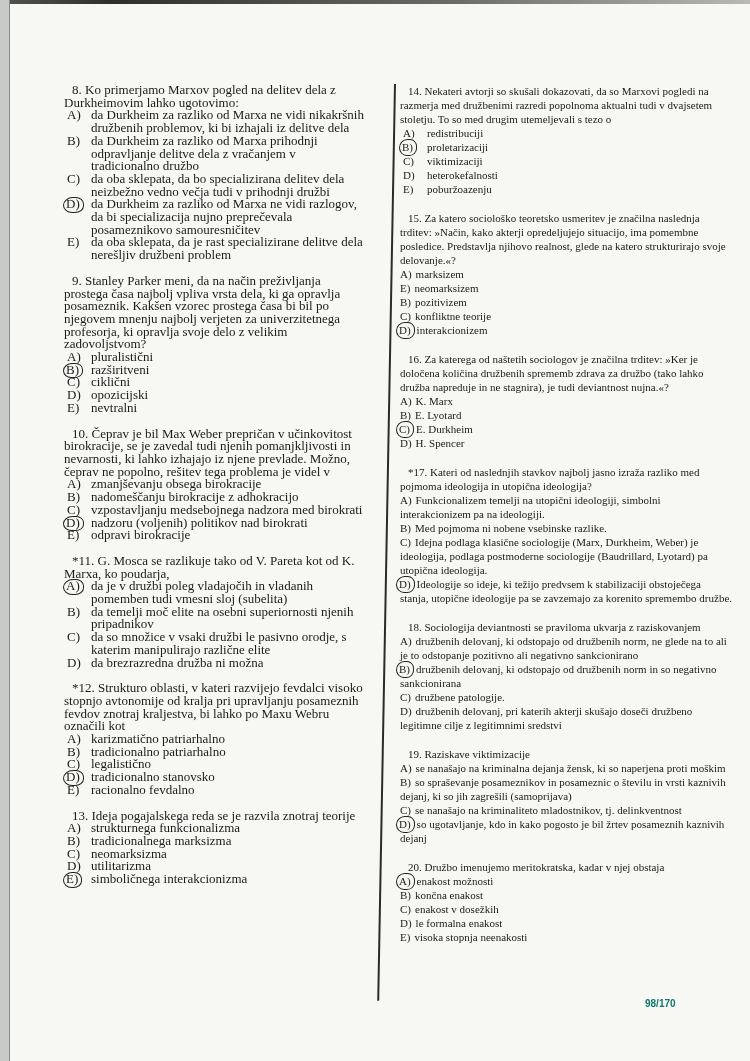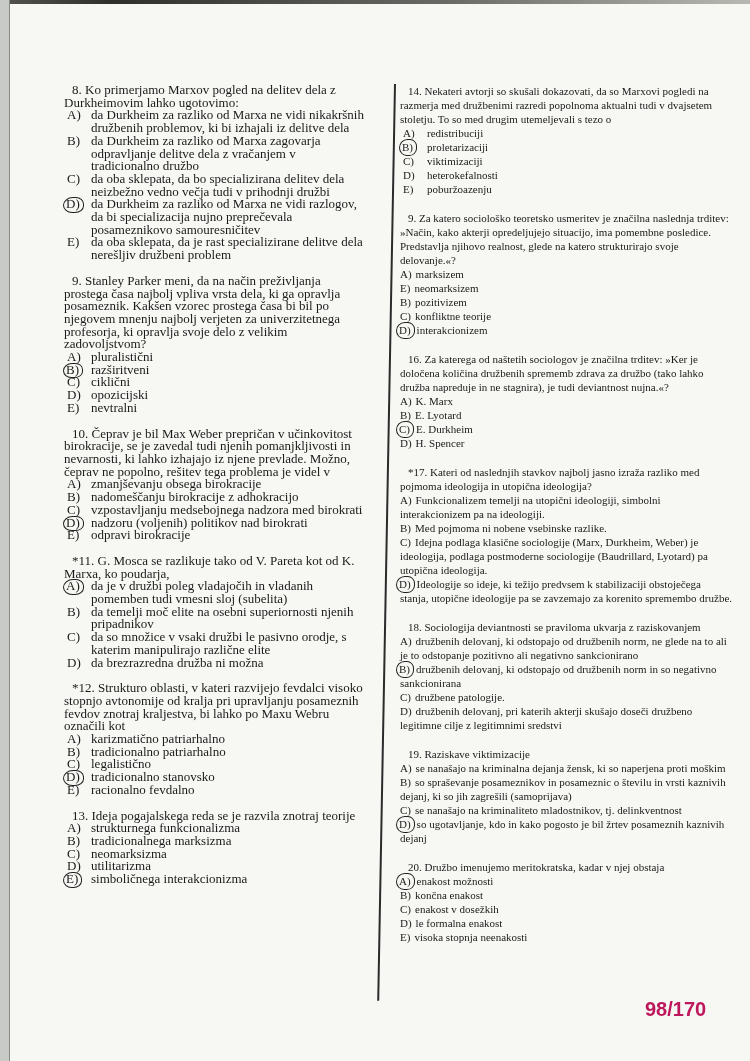--- a/index.html
+++ b/index.html
@@ -39,42 +39,42 @@
     padding:0 3px 1px 2px;
     margin:-2px -2px -2px -4px;
   }
   .footer-url{
     position:absolute;left:47px;top:1059px;
     font-family:"Liberation Sans", sans-serif;font-weight:bold;font-size:14.5px;
     color:#111;
   }
   .page-number{
     position:absolute;left:645px;top:998px;
-    font-family:"Liberation Sans", sans-serif;font-weight:bold;font-size:20px;
-    color:#be185d;
+    font-family:"Liberation Sans", sans-serif;font-weight:bold;font-size:10px;
+    color:#0f766e;
   }
 </style>
 </head>
 <body>
 
 <div class="scan-top-edge"></div>
 <div class="scan-left-edge"></div>
 <div class="column-divider"></div>
 
 <div class="col" id="col-left">
     <section class="question">
     <p class="stem">8. Ko primerjamo Marxov pogled na delitev dela z Durkheimovim lahko ugotovimo:</p>
     <div class="options">
         <div class="opt-hanging">
     <span class="letter"><span class="lt">A)</span></span>
     <span class="opt-text">da Durkheim za razliko od Marxa ne vidi nikakršnih družbenih problemov, ki bi izhajali iz delitve dela</span>
   </div>
         <div class="opt-hanging">
     <span class="letter"><span class="lt">B)</span></span>
-    <span class="opt-text">da Durkheim za razliko od Marxa zagovarja odpravljanje delitve dela z vračanjem v tradicionalno družbo</span>
+    <span class="opt-text">da Durkheim za razliko od Marxa prihodnji odpravljanje delitve dela z vračanjem v tradicionalno družbo</span>
   </div>
         <div class="opt-hanging">
     <span class="letter"><span class="lt">C)</span></span>
     <span class="opt-text">da oba sklepata, da bo specializirana delitev dela neizbežno vedno večja tudi v prihodnji družbi</span>
   </div>
         <div class="opt-hanging">
     <span class="letter"><span class="lt circled">D)</span></span>
     <span class="opt-text">da Durkheim za razliko od Marxa ne vidi razlogov, da bi specializacija nujno preprečevala posameznikovo samouresničitev</span>
   </div>
         <div class="opt-hanging">
@@ -225,21 +225,21 @@
     <span class="letter"><span class="lt">D)</span></span>
     <span class="opt-text">heterokefalnosti</span>
   </div>
         <div class="opt-hanging">
     <span class="letter"><span class="lt">E)</span></span>
     <span class="opt-text">poburžoazenju</span>
   </div>
       </div>
   </section>
     <section class="question">
-    <p class="stem">9. Za katero sociološko teoretsko usmeritev je značilna naslednja trditev: »Način, kako akterji opredeljujejo situacijo, ima pomembne posledice. Predstavlja njihovo realnost, glede na katero strukturirajo svoje delovanje.«?</p>
+    <p class="stem">15. Za katero sociološko teoretsko usmeritev je značilna naslednja trditev: »Način, kako akterji opredeljujejo situacijo, ima pomembne posledice. Predstavlja njihovo realnost, glede na katero strukturirajo svoje delovanje.«?</p>
     <div class="options">
         <p class="opt-flow">
     <span class="letter"><span class="lt">A)</span></span><span class="opt-text">marksizem</span>
   </p>
         <p class="opt-flow">
     <span class="letter"><span class="lt">E)</span></span><span class="opt-text">neomarksizem</span>
   </p>
         <p class="opt-flow">
     <span class="letter"><span class="lt">B)</span></span><span class="opt-text">pozitivizem</span>
   </p>

